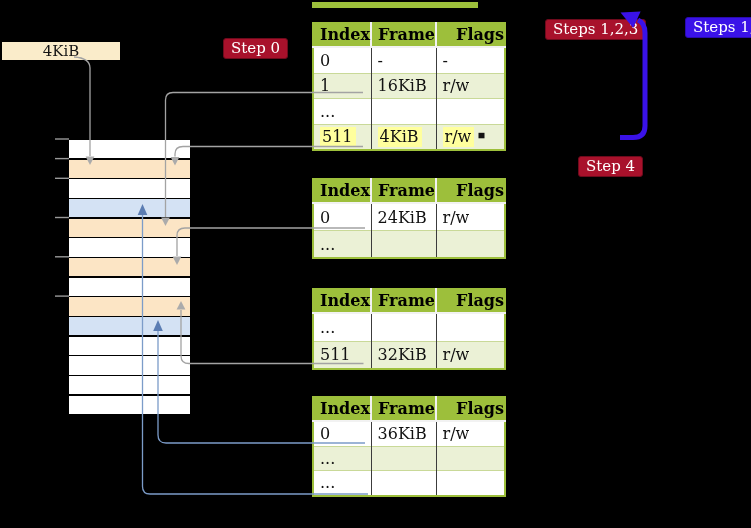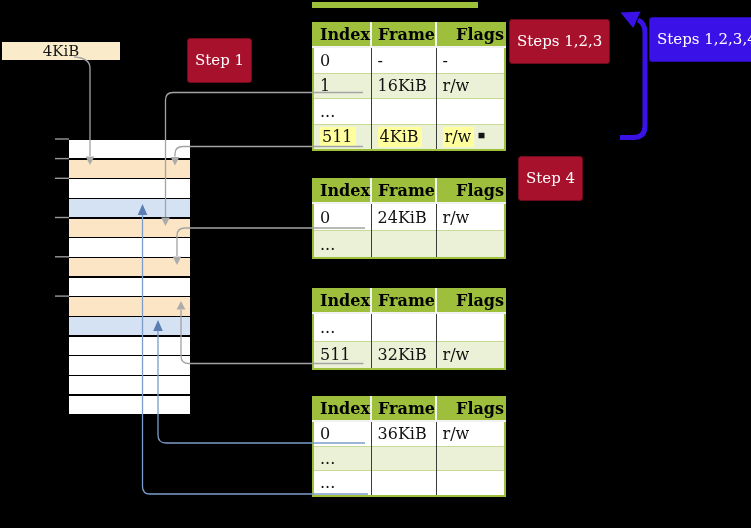--- a/index.html
+++ b/index.html
@@ -17,21 +17,21 @@
   .ptable th:last-child{border-right:none;padding-left:19px;}
   .ptable td{font-size:16px;color:#111;padding:0 0 0 6px;vertical-align:middle;
              border-right:1px solid #3c3c3c;border-top:1.5px solid #c9d998;}
   .ptable td:last-child{border-right:none;}
   .ptable tbody tr:nth-child(even) td{background:#EBF1D6;}
   .t1 td{height:24.5px;} .t2 td{height:26px;} .t3 td{height:26.5px;} .t4 td{height:23.5px;}
   .col-index{width:54px;} .col-frame{width:60px;} .col-flags{width:52px;}
   .hl{background:#FFFF9D;padding:0 3px 1px 2px;}
   
   .badge{position:absolute;color:#fff;font-size:15px;line-height:19px;height:19px;
-         padding:12px 7px;border-radius:3px;white-space:nowrap;}
+         padding:0 7px;border-radius:3px;white-space:nowrap;margin-left:36px;}
   .crimson{background:#A8112B;border:1px solid #6E0A1C;}
   .bluebadge{background:#3A12E8;border:1px solid #2A0BAF;}
   .frame-label{position:absolute;left:2px;top:42px;width:118px;height:18px;background:#FAECCA;
                color:#141414;font-size:15px;line-height:18px;text-align:center;}
   .greenstrip{position:absolute;left:312px;top:2px;width:166px;height:6px;background:#9DBF3B;}
   
   #overlay{position:absolute;left:0;top:0;width:751px;height:528px;pointer-events:none;z-index:10;}
 </style>
 </head>
 <body>
@@ -52,24 +52,24 @@
     <div class="mem-row" style="background: rgb(255, 255, 255);"></div>
     <div class="mem-row" style="background: rgb(255, 255, 255);"></div>
     <div class="mem-row" style="background: rgb(255, 255, 255);"></div>
     <div class="mem-row" style="background: rgb(255, 255, 255);"></div>
   </div>
 
   <div class="frame-label">4KiB</div>
 
   <div class="greenstrip"></div>
 
-  <div class="badge crimson" style="left:187px;top:38px;">Step 1</div>
+  <div class="badge crimson" style="left:187px;top:38px;">Step 0</div>
   <div class="badge crimson" style="left:509px;top:19px;">Steps 1,2,3</div>
   <div class="badge bluebadge" style="left:649px;top:17px;">Steps 1,2,3,4</div>
-  <div class="badge crimson" style="left:518px;top:156px;">Step 4</div>
+  <div class="badge crimson" style="left:542px;top:156px;">Step 4</div>
 
   <table class="ptable t1" style="top:22px;">
     <colgroup>
         <col class="col-index">
         <col class="col-frame">
         <col class="col-flags">
       </colgroup>
     <thead>
         <tr>
       <th>Index</th>

